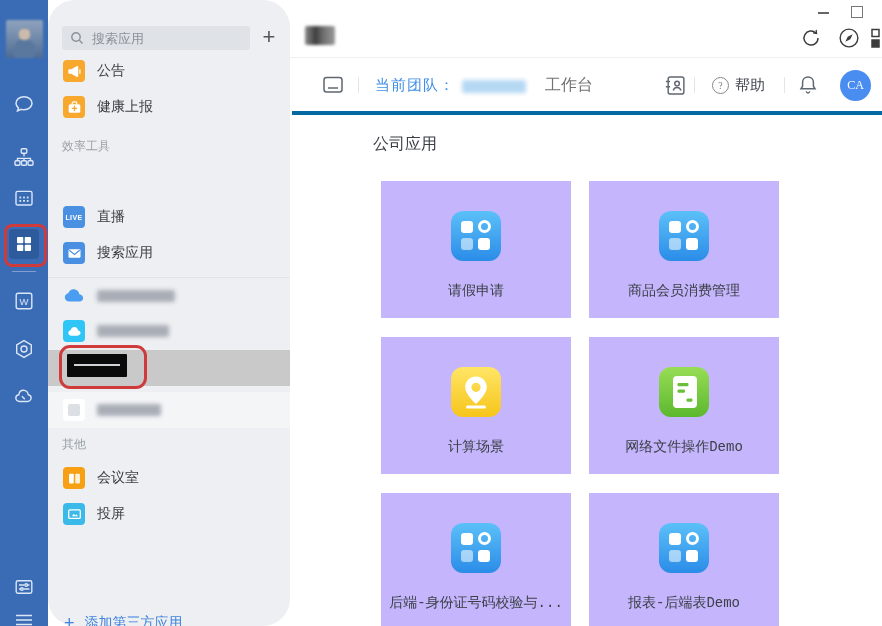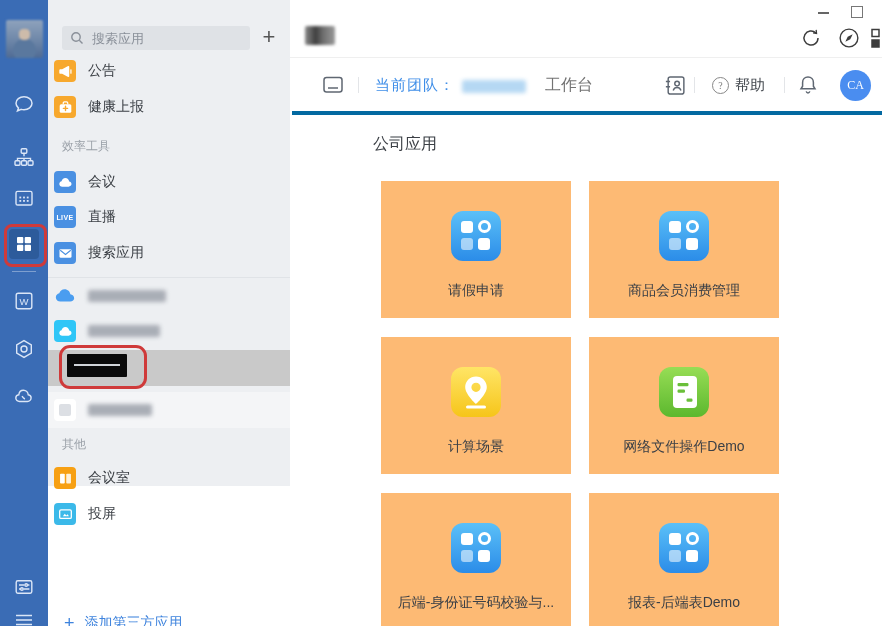--- a/index.html
+++ b/index.html
@@ -12,29 +12,29 @@
       radial-gradient(circle at 50% 38%, #cdbbaa 0 19%, rgba(0,0,0,0) 20%),
       radial-gradient(circle at 50% 80%, #5a789e 0 32%, rgba(0,0,0,0) 33%),
       linear-gradient(180deg,#8fa3bd 0%,#6d86a8 55%,#4f6b94 100%);
     filter:blur(1px);}
   .rail-ic{position:absolute;left:0;width:48px;height:34px;display:flex;align-items:center;justify-content:center;cursor:pointer;}
   .rail-active-bg{position:absolute;left:9px;top:229px;width:30px;height:30px;background:#2d5b9b;border-radius:4px;}
   .rail-div{position:absolute;left:12px;top:271px;width:24px;height:1px;background:rgba(255,255,255,.35);}
   
   .red-box{position:absolute;border:3px solid #cf3a3a;border-radius:8px;pointer-events:none;}
   
-  .sidebar{position:absolute;left:48px;top:0;width:242px;height:486px;background:#edeff2;}
+  .sidebar{position:absolute;left:48px;top:0;width:242px;height:626px;background:#edeff2;border-radius:27px;}
   .search-wrap{position:absolute;left:14px;top:26px;width:188px;height:24px;background:#dfe2e6;border-radius:3px;
     display:flex;align-items:center;padding:0 8px;box-sizing:border-box;}
   .search-wrap input{border:0;outline:0;background:transparent;font-size:13px;color:#333;width:140px;margin-left:6px;
     font-family:inherit;}
   .search-wrap input::placeholder{color:#8a9099;}
   .plus-btn{position:absolute;left:208px;top:24px;width:26px;height:26px;display:flex;align-items:center;justify-content:center;
     font-size:22px;font-weight:300;color:#555;cursor:pointer;line-height:1;}
-  .side-row{position:absolute;left:0;width:242px;height:36px;display:flex;align-items:center;padding-left:6px;
+  .side-row{position:absolute;left:0;width:242px;height:36px;display:flex;align-items:center;padding-left:15px;
     box-sizing:border-box;cursor:pointer;}
   .side-row.selected{background:#c9c9c9;}
   .side-row.light{background:#f4f5f7;}
   .sec-hdr{position:absolute;left:14px;font-size:12px;color:#9aa0a8;}
   .app-ico{width:22px;height:22px;border-radius:4px;margin-right:12px;flex:0 0 22px;
     display:flex;align-items:center;justify-content:center;overflow:hidden;}
   .row-label{font-size:14px;color:#3c4046;white-space:nowrap;}
   .live-txt{font-size:7px;font-weight:bold;color:#fff;letter-spacing:.4px;}
   .blob{filter:blur(2px);border-radius:2px;height:12px;background:#a9aeb6;}
   .black-redact{position:absolute;left:67px;top:354px;width:60px;height:23px;background:#0a0a0a;border-radius:1px;}
@@ -57,21 +57,21 @@
   .team-label{position:absolute;left:83px;top:19px;font-size:15px;color:#3f8ee8;letter-spacing:1px;cursor:pointer;}
   .team-blob{position:absolute;left:170px;top:23px;width:64px;height:13px;background:#b5d8f3;filter:blur(2px);border-radius:2px;}
   .wb-label{position:absolute;left:253px;top:18px;font-size:16px;color:#737373;cursor:pointer;}
   .help-wrap{position:absolute;left:420px;top:19px;display:flex;align-items:center;cursor:pointer;}
   .q-circle{width:15px;height:15px;border:1.4px solid #888;border-radius:50%;display:flex;align-items:center;justify-content:center;
     font-size:10px;color:#777;margin-right:6px;}
   .help-txt{font-size:15px;color:#454a50;}
   .ca-avatar{position:absolute;left:548px;top:13px;width:31px;height:31px;border-radius:50%;background:#4a8df0;color:#fff;
     font-size:12px;display:flex;align-items:center;justify-content:center;cursor:pointer;}
   .section-title{position:absolute;left:83px;top:134px;font-size:16px;color:#3c4046;}
-  .tile{position:absolute;width:190px;height:137px;background:#fdba74;cursor:pointer;}
+  .tile{position:absolute;width:190px;height:137px;background:#c4b5fd;cursor:pointer;font-family:Liberation Mono, monospace;}
   .tile-icon{position:absolute;left:70px;top:30px;width:50px;height:50px;border-radius:12px;}
   .grad-blue{background:linear-gradient(180deg,#5bc0f8 0%,#2b8ce8 100%);}
   .grad-yellow{background:linear-gradient(180deg,#ffe566 0%,#f6c51a 100%);}
   .grad-green{background:linear-gradient(180deg,#97dd55 0%,#5cb82e 100%);}
   .tile-label{position:absolute;left:0;bottom:18px;width:100%;text-align:center;font-size:14px;color:#3c4046;white-space:nowrap;}
   .g{position:absolute;display:block;}
   .gsq{width:12px;height:12px;background:#fff;border-radius:3px;}
   .glt{opacity:.55;}
   .gring{width:13px;height:13px;border:3.5px solid #fff;border-radius:50%;box-sizing:border-box;background:transparent;}
 </style>
@@ -181,28 +181,20 @@
           <path d="M5.6 4.4V3.2c0-.7.5-1.2 1.2-1.2h2.4c.7 0 1.2.5 1.2 1.2v1.2" stroke="#fff" stroke-width="1.3" fill="none"></path>
           <rect x="1.8" y="4.4" width="12.4" height="9.2" rx="1.6" fill="#fff"></rect>
           <path d="M8 6.6v4.6M5.7 8.9h4.6" stroke="#f7a82d" stroke-width="1.5" stroke-linecap="round"></path>
         </svg>
     </span>
     <span class="row-label">健康上报</span>
   </div>
 
   <div class="sec-hdr" style="top:138px">效率工具</div>
 
-  <div class="side-row" style="top:164px">
-    <span class="app-ico" style="background:#4a90e2">
-      <svg width="15" height="15" viewBox="0 0 16 16">
-          <path fill="#fff" d="M4.6 12.4c-1.8 0-3.2-1.3-3.2-2.9 0-1.4 1-2.6 2.4-2.8C4.2 4.7 5.8 3.2 7.8 3.2c2.2 0 4 1.7 4.1 3.8 1.4.2 2.5 1.3 2.5 2.7 0 1.5-1.4 2.7-3.1 2.7z"></path>
-        </svg>
-    </span>
-    <span class="row-label">会议</span>
-  </div>
   <div class="side-row" style="top:199px">
     <span class="app-ico" style="background:#4a90e2">
       <span class="live-txt">LIVE</span>
     </span>
     <span class="row-label">直播</span>
   </div>
   <div class="side-row" style="top:235px">
     <span class="app-ico" style="background:#4a90e2">
       <svg width="15" height="15" viewBox="0 0 16 16">
           <rect x="1.6" y="3.4" width="12.8" height="9.2" rx="1.4" fill="#fff"></rect>

